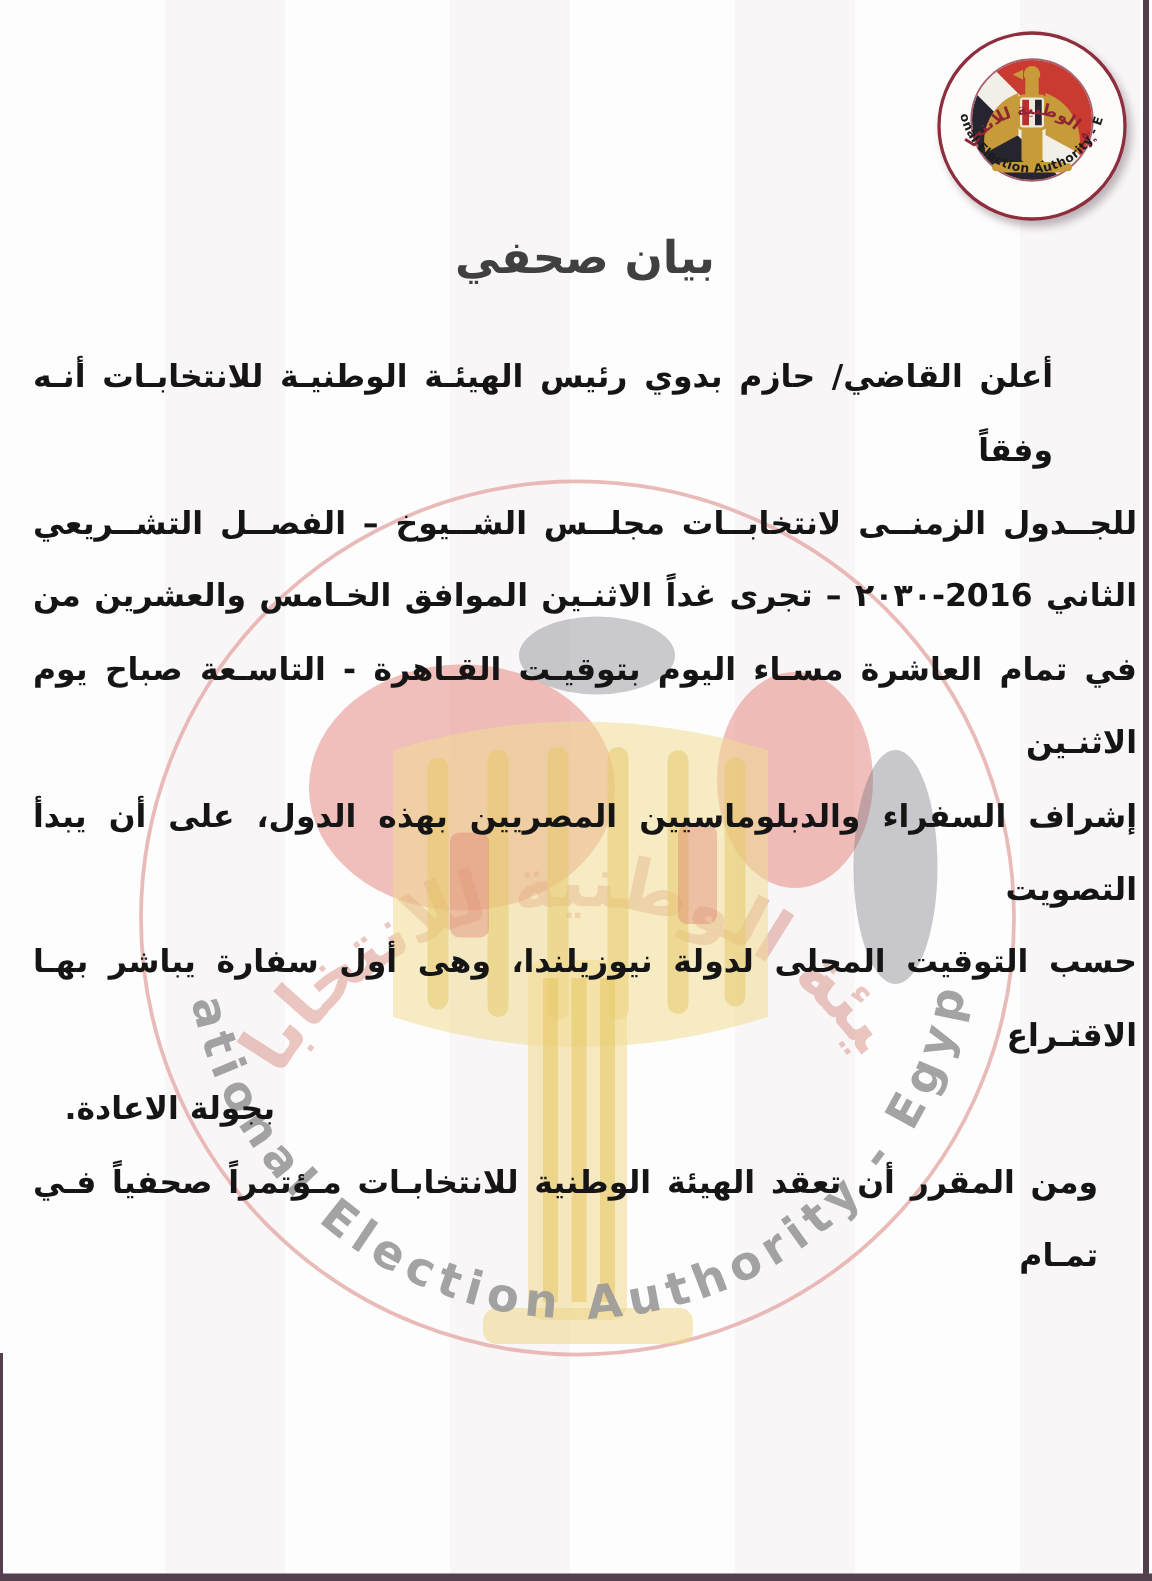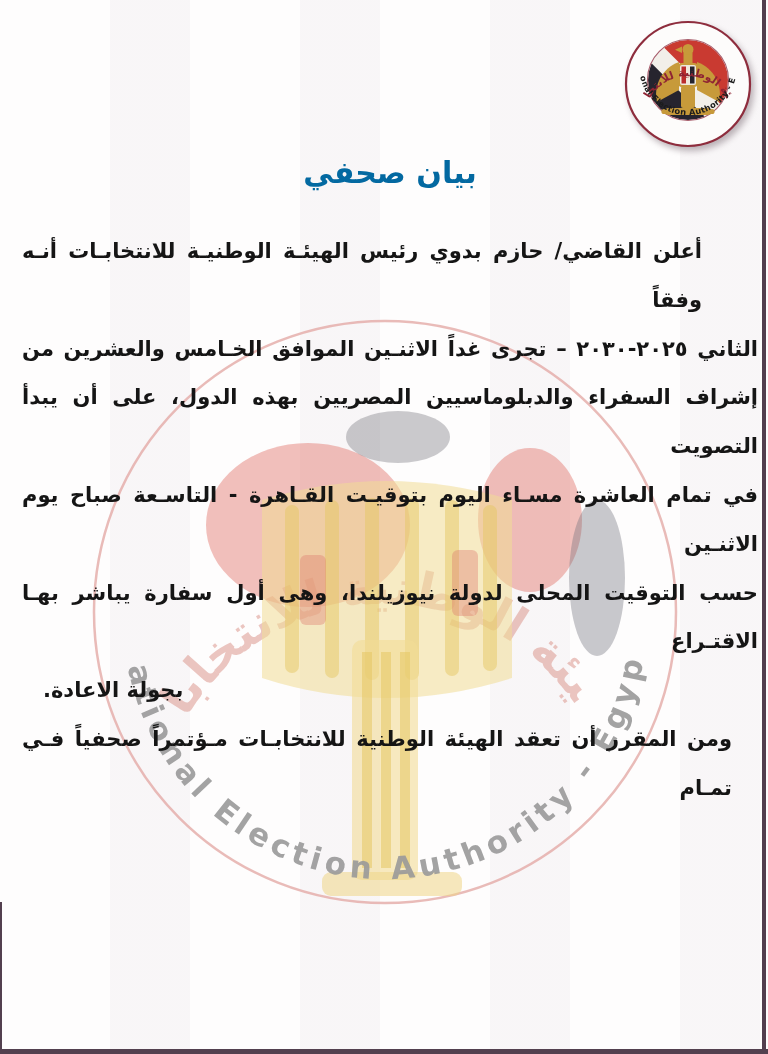--- a/index.html
+++ b/index.html
@@ -15,21 +15,21 @@
       rgba(242,238,240,0) 0px, rgba(242,238,240,0) 110px,
       rgba(238,233,237,.35) 110px, rgba(238,233,237,.35) 190px);
   }
   .watermark{position:absolute;left:0;top:0;z-index:1;}
   .logo{
     position:absolute;left:620px;top:16px;width:136px;height:136px;z-index:3;
     filter:drop-shadow(3px 4px 3px rgba(110,95,105,.45));
   }
   .doc-title{
     position:absolute;left:22px;top:155px;width:736px;z-index:2;
-    text-align:center;font-size:30px;font-weight:bold;color:#0369a1;
+    text-align:center;font-size:30px;font-weight:bold;color:#404040;
     direction:rtl;
   }
   .doc-body{
     position:absolute;left:22px;top:227px;width:736px;z-index:2;
     direction:rtl;color:#151515;
   }
   .line{
     font-size:21px;font-weight:bold;line-height:48.8px;
     text-align:justify;text-align-last:justify;
   }
@@ -117,23 +117,24 @@
     </text>
     <text font-size="8.3" font-weight="bold" fill="#1b1b1b" letter-spacing="0.3" text-anchor="middle">
       <textPath href="#logoBottom" startOffset="50%">National Election Authority - Egypt</textPath>
     </text>
   </svg>
 
   <div class="doc-title">بيان صحفي</div>
 
   <div class="doc-body">
     <div class="line indent1">أعلن القاضي/ حازم بدوي رئيس الهيئـة الوطنيـة للانتخابـات أنـه وفقاً</div>
-    <div class="line">الثاني ٢٠٢٥-٢٠٣٠ – تجرى غداً الاثنـين الموافق الخـامس والعشرين من</div>
+    <div class="line">للجــدول الزمنــى لانتخابــات مجلــس الشــيوخ – الفصــل التشــريعي</div>
+    <div class="line">الثاني 2016-٢٠٣٠ – تجرى غداً الاثنـين الموافق الخـامس والعشرين من</div>
+    <div class="line">في تمام العاشرة مسـاء اليوم بتوقيـت القـاهرة - التاسـعة صباح يوم الاثنـين</div>
     <div class="line">إشراف السفراء والدبلوماسيين المصريين بهذه الدول، على أن يبدأ التصويت</div>
-    <div class="line">في تمام العاشرة مسـاء اليوم بتوقيـت القـاهرة - التاسـعة صباح يوم الاثنـين</div>
     <div class="line">حسب التوقيت المحلى لدولة نيوزيلندا، وهى أول سفارة يباشر بهـا الاقتـراع</div>
     <div class="line flush-left">بجولة الاعادة.</div>
     <div class="line indent2">ومن المقرر أن تعقد الهيئة الوطنية للانتخابـات مـؤتمراً صحفياً فـي تمـام</div>
 
   </div>
 
   <div class="edge edge-right"></div>
   <div class="edge edge-bottom"></div>
   <div class="edge edge-left"></div>
 

